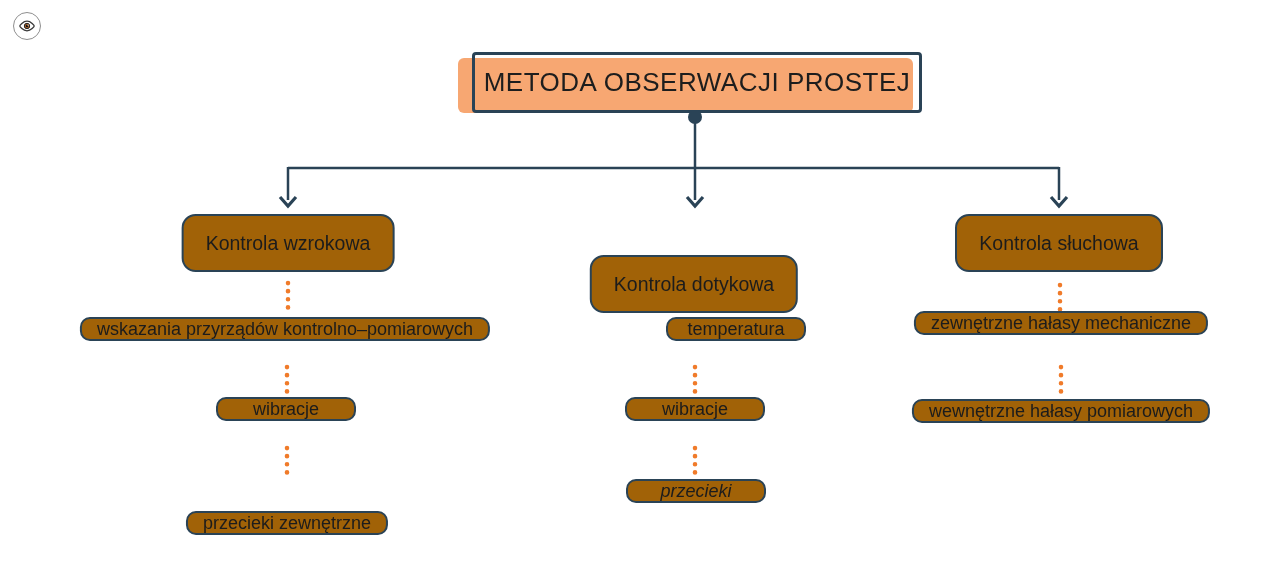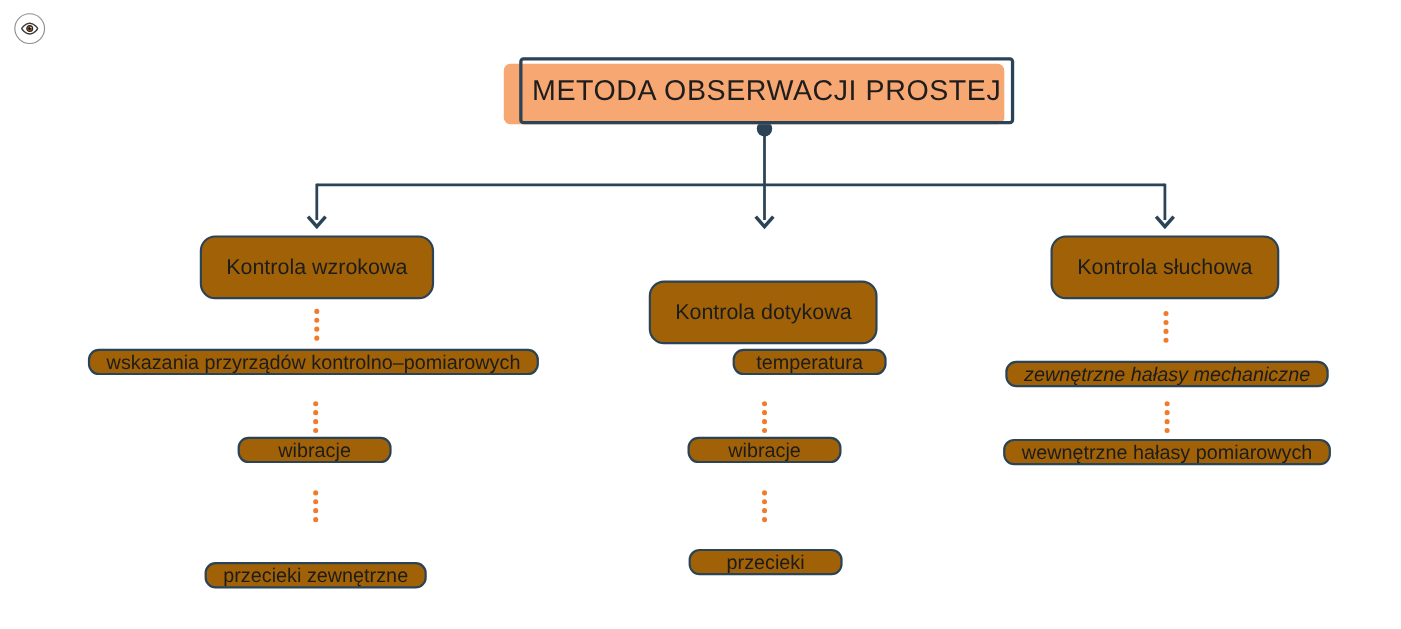--- a/index.html
+++ b/index.html
@@ -148,18 +148,18 @@
   <div class="node branch" style="left:288px; top:214px;">Kontrola wzrokowa</div>
   <div class="node branch" style="left:694px; top:214px;margin-top:41px;">Kontrola dotykowa</div>
   <div class="node branch" style="left:1059px; top:214px;">Kontrola słuchowa</div>
 
   <div class="node leaf" style="left:285px; top:317px;">wskazania przyrządów kontrolno–pomiarowych</div>
   <div class="node leaf" style="left:286px; top:397px;">wibracje</div>
   <div class="node leaf" style="left:287px; top:478px;margin-top:33px;">przecieki zewnętrzne</div>
 
   <div class="node leaf" style="left:696px; top:317px;margin-left:40px;">temperatura</div>
   <div class="node leaf" style="left:695px; top:397px;">wibracje</div>
-  <div class="node leaf" style="left:696px; top:499px;">przecieki</div>
+  <div class="node leaf" style="left:696px; top:479px;font-style:italic;">przecieki</div>
 
-  <div class="node leaf" style="left:1061px; top:328px;font-style:italic;">zewnętrzne hałasy mechaniczne</div>
+  <div class="node leaf" style="left:1061px; top:311px;">zewnętrzne hałasy mechaniczne</div>
   <div class="node leaf" style="left:1061px; top:399px;">wewnętrzne hałasy pomiarowych</div>
 
 </div>
 
 </body></html>

